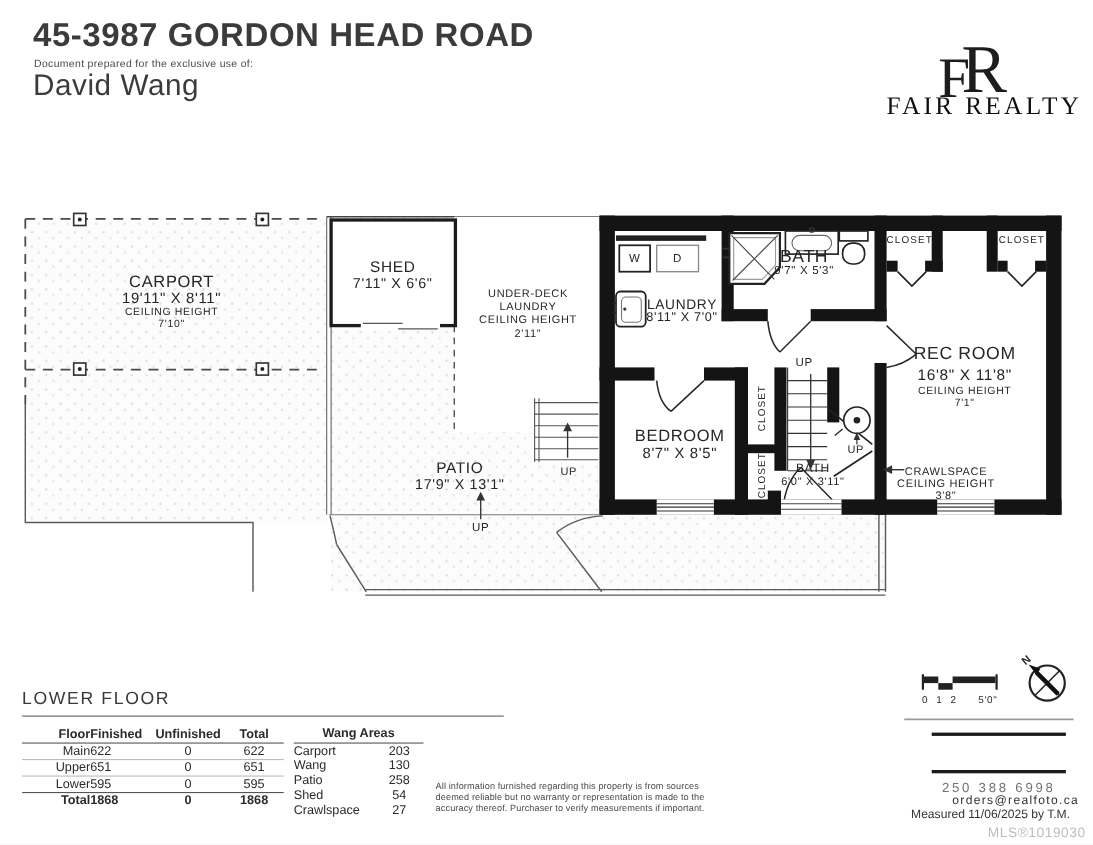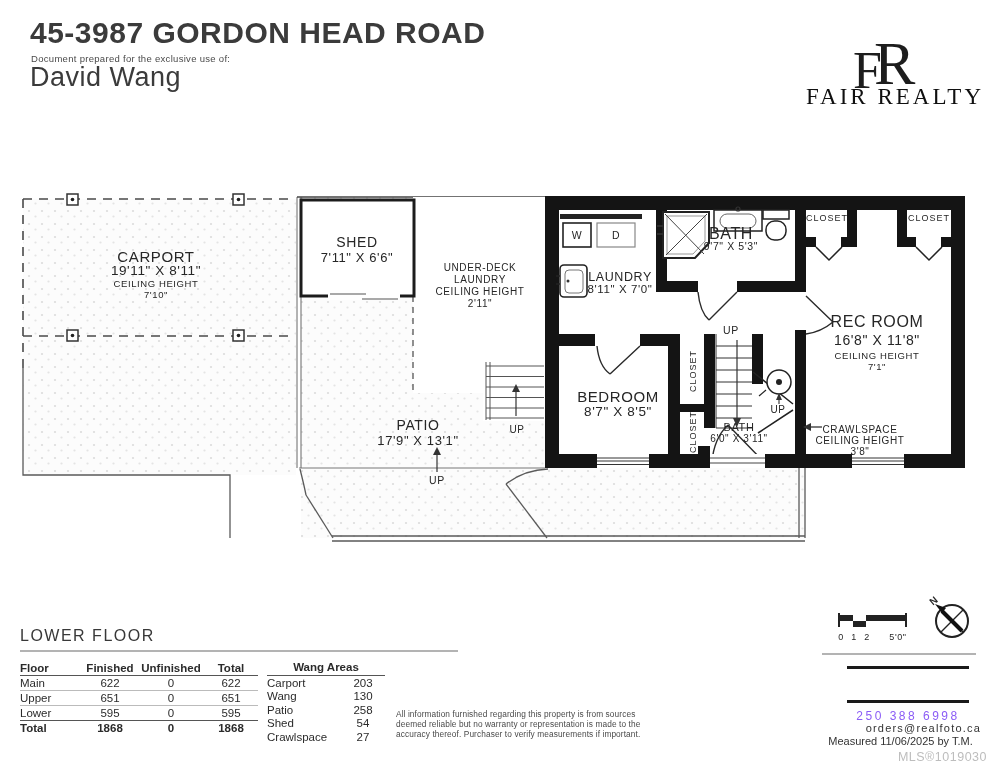--- a/index.html
+++ b/index.html
@@ -11,40 +11,40 @@
   .vlbl{transform:translate(-50%,-50%) rotate(-90deg);}
   .ttl{position:absolute;left:30px;top:16px;font-size:30px;font-weight:bold;color:#3b3b3b;letter-spacing:.5px;}
   .sub{position:absolute;left:31px;top:53px;font-size:9.5px;color:#4a4a4a;letter-spacing:.3px;}
   .client{position:absolute;left:30px;top:62px;font-size:27px;color:#3b3b3b;letter-spacing:.5px;}
   .brand{position:absolute;right:10px;top:84px;font-family:"Liberation Serif",serif;font-size:23px;
          color:#101010;letter-spacing:3px;}
   .floorlbl{position:absolute;left:20px;top:627px;font-size:16px;font-weight:normal;letter-spacing:1.5px;color:#383838;}
   
   .atable{position:absolute;left:20px;top:661px;width:238px;font-size:11.5px;}
   .arow{display:flex;height:14px;align-items:center;}
-  .arow .c1{width:62px;text-align:left;}
-  .arow .c2{width:56px;text-align:center;}
+  .arow .c1{width:62px;text-align:right;}
+  .arow .c2{width:56px;}
   .arow .c3{width:66px;text-align:center;}
   .arow .c4{width:54px;text-align:center;}
   .ahead{font-weight:bold;border-bottom:1.5px solid #555;}
   .asep{border-bottom:1px solid #bbb;}
   .asep2{border-bottom:1.5px solid #555;}
   .abold{font-weight:bold;}
   
   .otable{position:absolute;left:267px;top:661px;width:118px;font-size:11.5px;}
   .ohead{height:14px;text-align:center;font-weight:bold;border-bottom:1.5px solid #555;}
   .orow{display:flex;height:13.5px;align-items:center;}
   .orow .n{width:76px;text-align:left;}
   .orow .v{width:40px;text-align:center;}
   .disclaimer{position:absolute;left:396px;top:709px;width:258px;font-size:8.3px;line-height:10px;
               color:#4a4a4a;letter-spacing:.1px;}
   .rf-logo{position:absolute;left:847px;top:670px;width:122px;text-align:center;font-size:24px;
            font-weight:bold;letter-spacing:2px;color:#1a1a1a;}
   .rf-phone{position:absolute;left:835px;top:709px;width:146px;text-align:center;font-size:12px;
-            letter-spacing:2.5px;color:#8b5cf6;}
+            letter-spacing:2.5px;color:#737373;}
   .rf-email{position:absolute;left:835px;top:722px;width:146px;text-align:right;font-size:11px;
             letter-spacing:1.2px;color:#333;}
   .rf-meas{position:absolute;left:820px;top:735px;width:161px;text-align:center;font-size:11px;color:#333;}
   .rf-mls{position:absolute;right:7px;top:750px;font-size:12.5px;color:#bdbdbd;letter-spacing:.5px;}
 </style>
 </head>
 <body>
 
 <div id="page">
 

